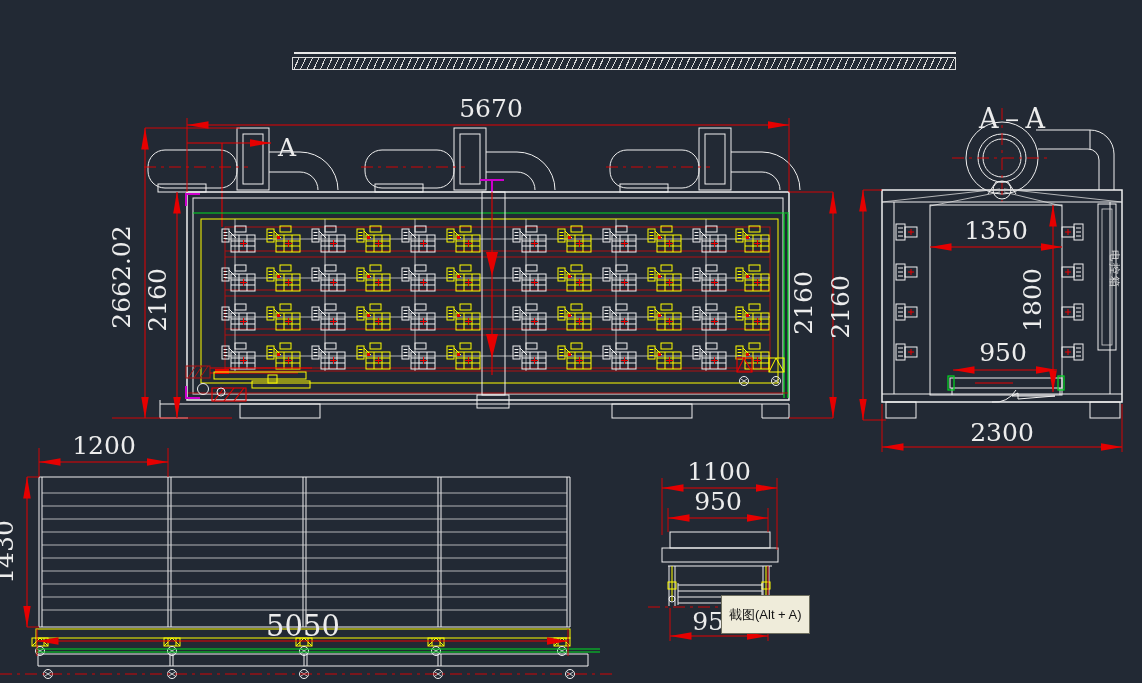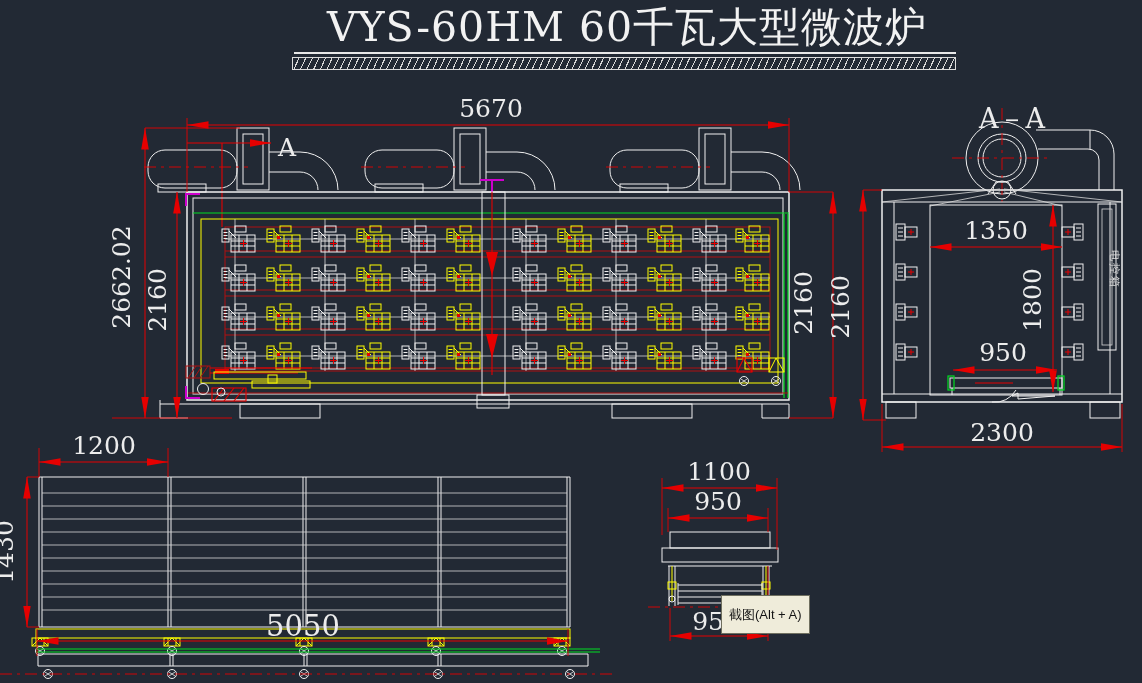--- a/index.html
+++ b/index.html
@@ -29,21 +29,20 @@
   .dimtxt-lg{font-size:29px;}
   .paneltxt{fill:#dddddd;font-family:"DejaVu Serif","Liberation Serif",serif;font-size:11px;letter-spacing:2px;}
   .tooltip{position:absolute;left:721px;top:595px;padding:10px 7px;background:#efecda;
            border:1px solid #6f6f5f;color:#141414;font-size:13px;line-height:17px;
            font-family:"Liberation Sans","DejaVu Sans",sans-serif;white-space:nowrap;}
 </style>
 </head>
 <body>
 
 <div id="canvas">
-  <div class="title">VYS-60HM  60千瓦大型微波炉</div>
   <div class="title-underline"></div>
   <div class="hatch-bar"></div>
 
   <svg width="1142" height="683" viewBox="0 0 1142 683">
     <defs>
       <marker id="arr" viewBox="0 0 22 9" markerWidth="22" markerHeight="9" refX="21.5" refY="4.5" orient="auto-start-reverse" markerUnits="userSpaceOnUse">
         <path d="M22,4.5 L0,0.7 L0,8.3 Z" fill="#e60000"></path>
       </marker>
 
       <g id="mag-white" class="w">

